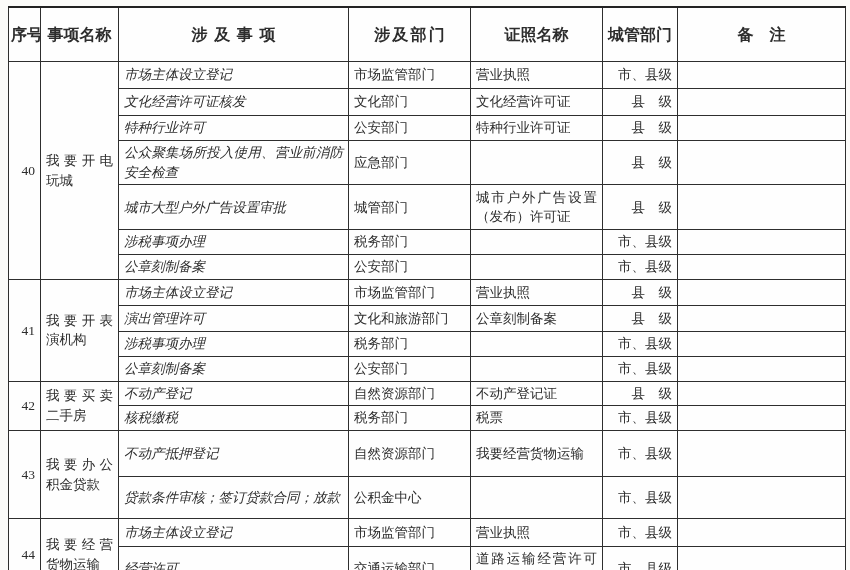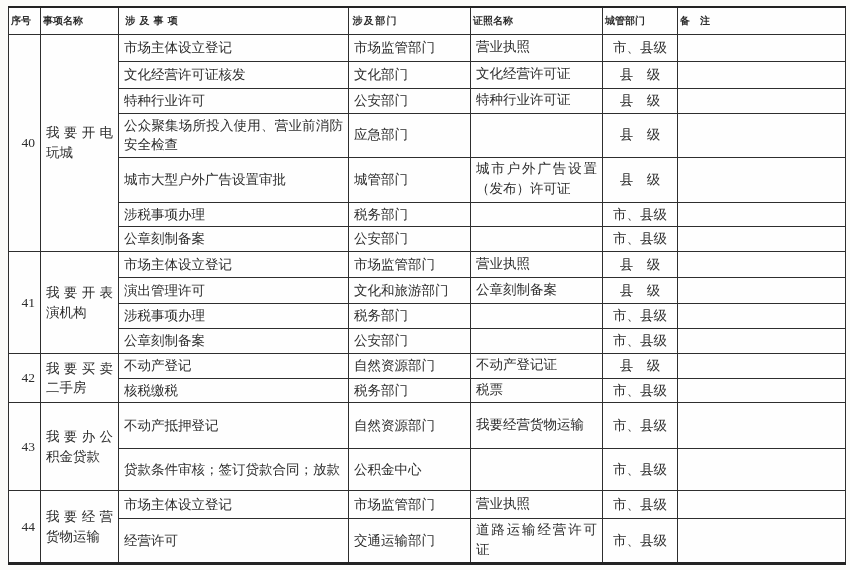--- a/index.html
+++ b/index.html
@@ -24,33 +24,33 @@
     border:1px solid #2e2e2e;
     font-size:13.5px;
     line-height:1.45;
     padding:2px 5px;
     vertical-align:middle;
     overflow:hidden;
     word-break:break-all;
   }
   .lic th {
     font-weight:bold;
-    font-size:10px;
-    text-align:left;
-    padding:4px 2px;
+    font-size:16px;
+    text-align:center;
+    padding:15px 2px;
     white-space:nowrap;
   }
   th.sp-wide  { letter-spacing:0.42em; text-indent:0.42em; }
   th.sp-small { letter-spacing:0.14em; text-indent:0.14em;margin-top:20px; }
   td.seq   { text-align:right; }
   td.name  { text-align:justify;font-family:Liberation Serif, serif; }
-  td.matter{ text-align:justify; }
+  td.matter{ text-align:justify;font-style:italic; }
   td.dept  { text-align:left;margin-left:12px; }
-  td.cert  { text-align:justify;font-family:Liberation Mono, monospace; }
-  td.level { text-align:center; white-space:nowrap; }
+  td.cert  { text-align:justify; }
+  td.level { text-align:right; white-space:nowrap; }
   td.remark{ }
 </style>
 </head>
 <body>
 
 <div class="sheet">
 <table class="lic">
   <colgroup>
     <col style="width:32px">
         <col style="width:78px">

